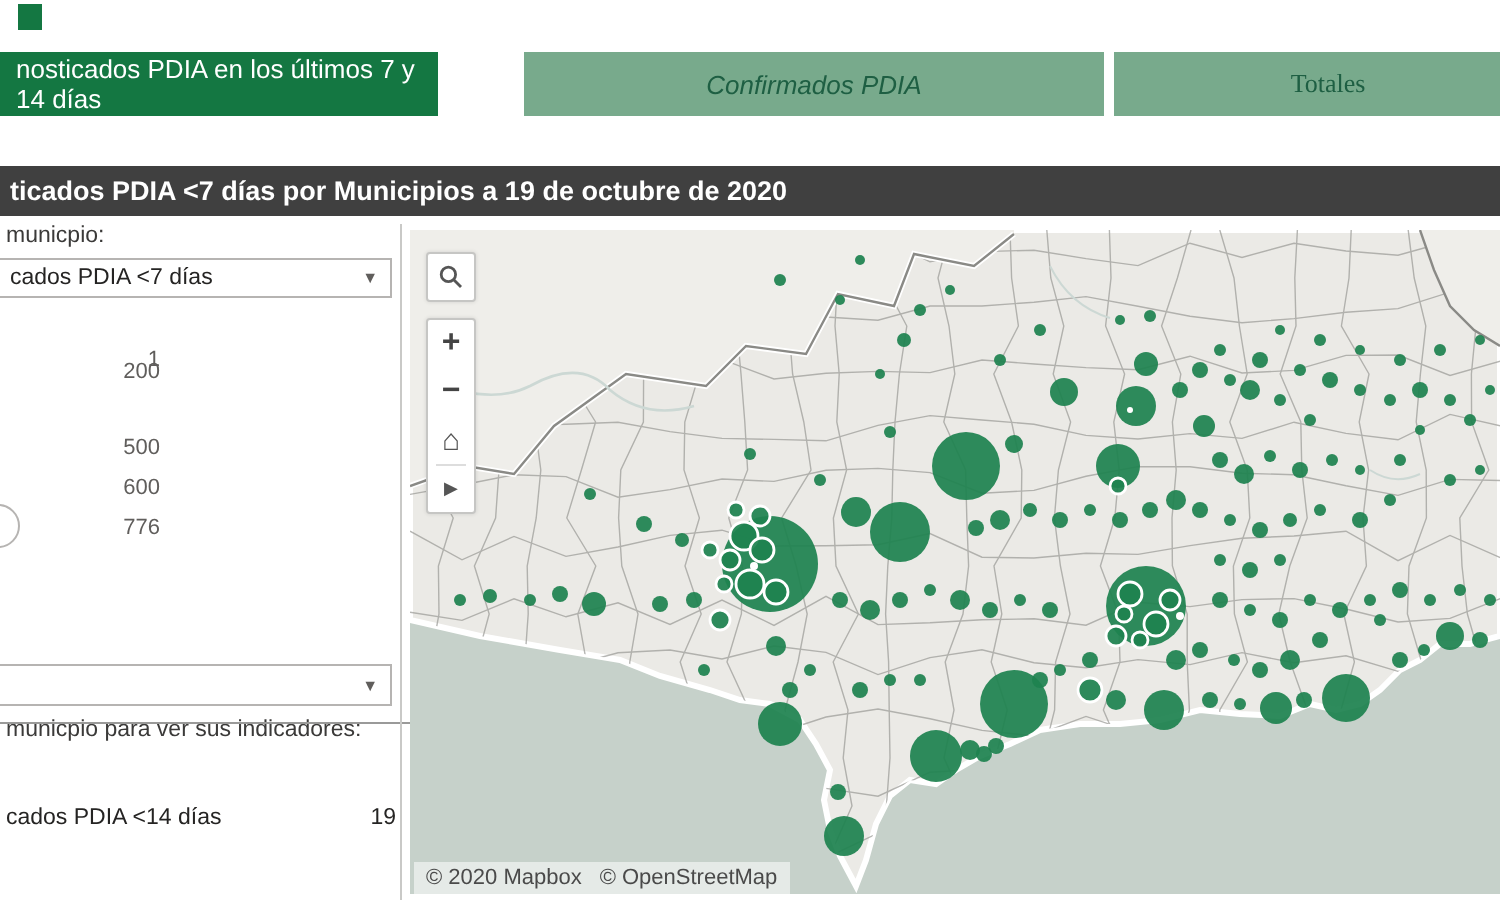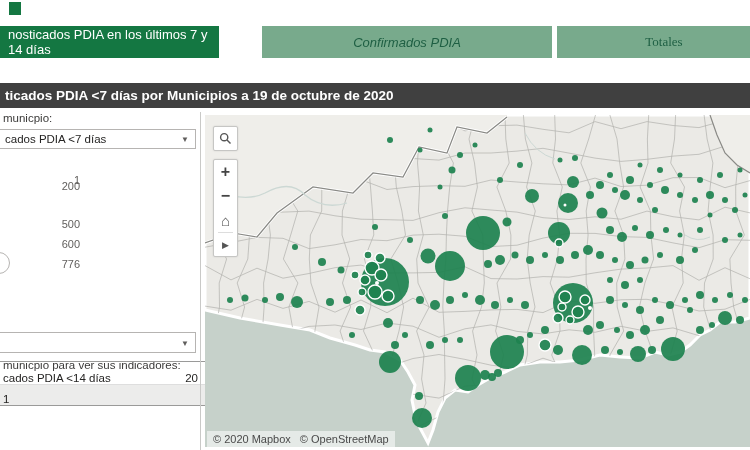--- a/index.html
+++ b/index.html
@@ -23,22 +23,22 @@
   .dropdown{left:-8px;width:204px;height:20px;border:1px solid #b6b4b2;background:#fff;
     display:flex;align-items:center;font-size:11.5px;color:#252423;box-sizing:border-box;}
   #indicator-dropdown{top:129px;padding-left:12px;}
   #municipio-dropdown{top:332px;height:21px;padding-left:12px;}
   .caret{position:absolute;right:6px;top:50%;transform:translateY(-50%);font-size:8px;color:#605e5c;}
   .legend-num{left:0;width:80px;text-align:right;font-size:11px;color:#605e5c;height:14px;}
   #legend-handle{left:-12px;top:252px;width:20px;height:20px;border:1px solid #b6b4b2;
     border-radius:50%;background:#fff;}
   
   #side-table{left:0;top:361px;width:205px;border-top:1px solid #9a9a99;border-bottom:1px solid #9a9a99;font-size:11.5px;color:#252423;}
-  .trow{height:21.5px;display:flex;align-items:flex-end;justify-content:space-between;
-    padding:0 7px 0 3px;box-sizing:border-box;}
+  .trow{height:21.5px;display:flex;align-items:flex-start;justify-content:space-between;
+    padding:0 7px 0 3px;box-sizing:border-box;margin-top:41px;}
   .trow:nth-child(even){background:#ececeb;}
   .trow + .trow{border-top:1px solid #dedede;}
   
   #divider{left:200px;top:112px;width:1px;height:338px;background:#c9c9c7;}
   
   #map{left:205px;top:115px;width:545px;height:332px;}
   
   .mapbtn{background:#fff;border:1px solid #c6c6c4;border-radius:2px;box-shadow:0 0 2px rgba(0,0,0,.12);}
   #search-btn{left:213px;top:126px;width:23px;height:23px;display:flex;align-items:center;justify-content:center;}
   #ctrl-panel{left:213px;top:159px;width:23px;display:flex;flex-direction:column;align-items:stretch;}
@@ -83,21 +83,21 @@
 
 <div class="abs side-label" id="municipio-label">municpio para ver sus indicadores:</div>
 <div class="abs dropdown" id="municipio-dropdown">
   <span></span>
   <span class="caret">▼</span>
 </div>
 
 <div class="abs" id="side-table">
     <div class="trow">
       <span>cados PDIA &lt;14 días</span>
-      <span>20</span>
+      <span>19</span>
     </div>
     <div class="trow">
       <span>1</span>
     </div>
   </div>
 
 <div class="abs" id="divider"></div>
 
 <svg class="abs" id="map" viewBox="0 0 545 332">
   <defs>

